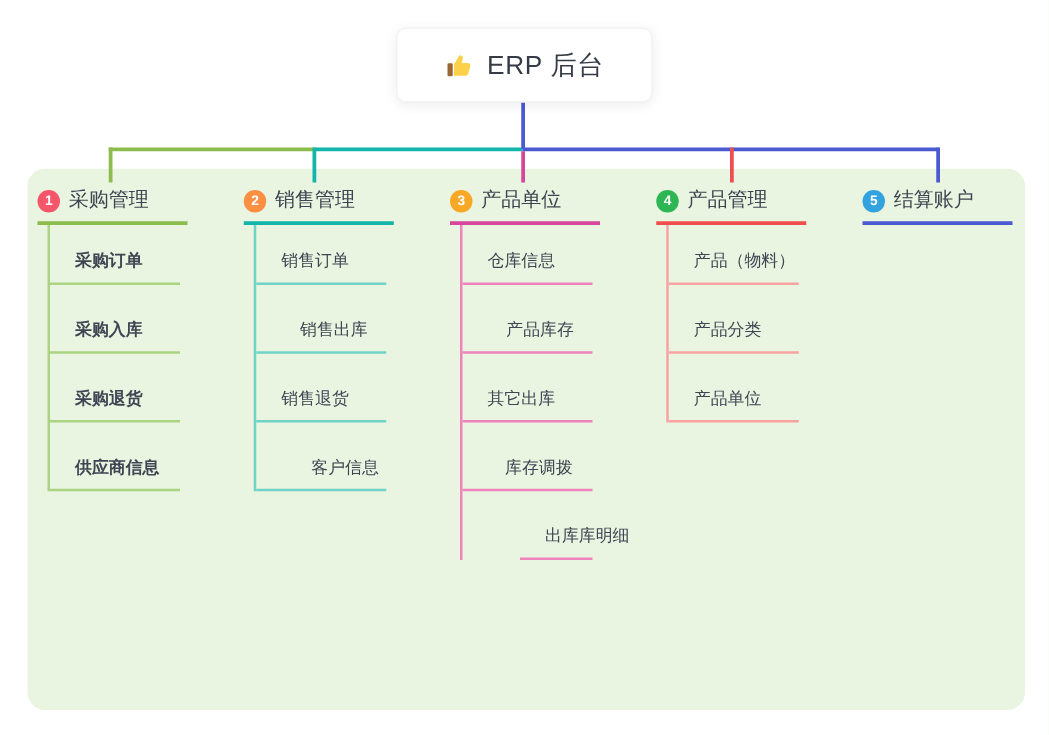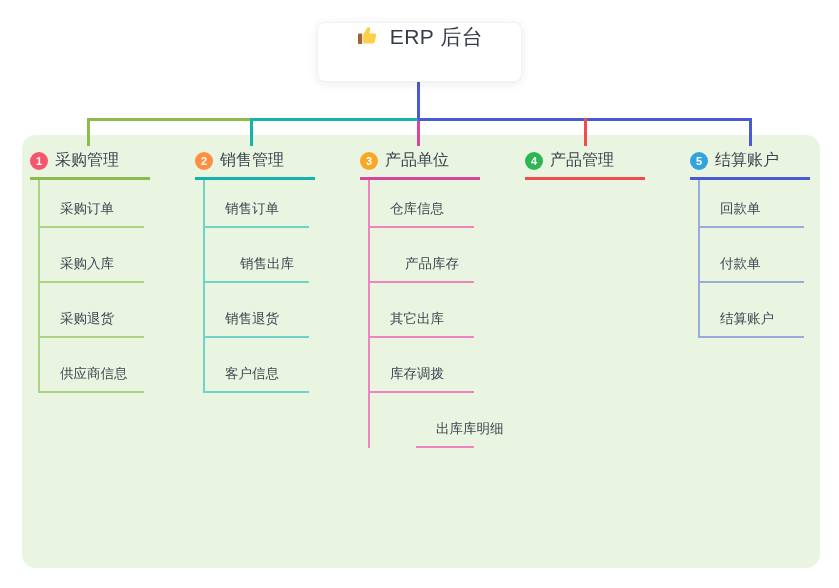--- a/index.html
+++ b/index.html
@@ -7,21 +7,21 @@
     width:839px;height:588px;position:relative;overflow:hidden;
     background:#ffffff;
     font-family:"Liberation Sans","DejaVu Sans",sans-serif;
     color:#3f4552;
   }
   
   .root-card{
     position:absolute;left:317px;top:22px;width:205px;height:60px;
     background:#ffffff;border:1px solid #f1f1f1;border-radius:8px;
     box-shadow:0 2px 10px rgba(0,0,0,0.08);
-    display:flex;justify-content:center;gap:10px;
+    display:flex;align-items:center;justify-content:center;gap:10px;
     box-sizing:border-box;
   }
   .root-title{font-size:21px;font-weight:500;color:#353b47;letter-spacing:0.5px;}
   
   .line{position:absolute;}
   .root-vline{left:417px;top:82px;width:3px;height:37px;}
   .hseg{top:118px;height:3px;}
   .hseg-1{left:87px;width:165px;}
   .hseg-2{left:252px;width:166px;}
   .hseg-5{left:418px;width:333px;}
@@ -88,21 +88,21 @@
     <path fill="#fcd049" d="M7.2 20.6h9.1c1.2 0 2.1-.7 2.4-1.8l1.5-6.1c.3-1.2-.6-2.3-1.9-2.3h-4.9l.9-3.8c.2-1-.4-2-1.4-2.3-.8-.2-1.6.1-2 .8L8.2 9.9l-1 1z"></path>
   </svg>
   <span class="root-title">ERP 后台</span>
 </div>
 
 <div class="branch branch-0">
   <div class="branch-header" style="border-bottom-color: rgb(140, 187, 78);">
     <span class="badge" style="background-color: rgb(245, 86, 106);">1</span>
     <span class="branch-label">采购管理</span>
   </div>
-  <div class="children" style="border-left-color: rgb(171, 212, 130);">
+  <div class="children" style="border-left-color: rgb(171, 212, 130); font-weight: bold;">
     <div class="child-row" style="border-bottom-color: rgb(171, 212, 130);">
         <span class="child-label">采购订单</span>
       </div>
     <div class="child-row" style="border-bottom-color: rgb(171, 212, 130);">
         <span class="child-label">采购入库</span>
       </div>
     <div class="child-row" style="border-bottom-color: rgb(171, 212, 130);">
         <span class="child-label">采购退货</span>
       </div>
     <div class="child-row" style="border-bottom-color: rgb(171, 212, 130);">
@@ -119,66 +119,66 @@
   <div class="children" style="border-left-color: rgb(111, 211, 200);">
     <div class="child-row" style="border-bottom-color: rgb(111, 211, 200);">
         <span class="child-label">销售订单</span>
       </div>
     <div class="child-row" style="border-bottom-color: rgb(111, 211, 200); justify-content: center;">
         <span class="child-label">销售出库</span>
       </div>
     <div class="child-row" style="border-bottom-color: rgb(111, 211, 200);">
         <span class="child-label">销售退货</span>
       </div>
-    <div class="child-row" style="border-bottom-color: rgb(111, 211, 200);">
+    <div class="child-row" style="border-bottom-color: rgb(111, 211, 200); padding-left: 24px;">
         <span class="child-label">客户信息</span>
       </div>
   </div>
 </div>
 
 <div class="branch branch-2">
   <div class="branch-header" style="border-bottom-color: rgb(214, 70, 154);">
     <span class="badge" style="background-color: rgb(249, 168, 38);">3</span>
     <span class="branch-label">产品单位</span>
   </div>
   <div class="children" style="border-left-color: rgb(239, 131, 189);">
     <div class="child-row" style="border-bottom-color: rgb(239, 131, 189);">
         <span class="child-label">仓库信息</span>
       </div>
     <div class="child-row" style="border-bottom-color: rgb(239, 131, 189); justify-content: center;">
         <span class="child-label">产品库存</span>
       </div>
     <div class="child-row" style="border-bottom-color: rgb(239, 131, 189);">
         <span class="child-label">其它出库</span>
       </div>
-    <div class="child-row" style="border-bottom-color: rgb(239, 131, 189);">
+    <div class="child-row" style="border-bottom-color: rgb(239, 131, 189); padding-left: 14px;">
         <span class="child-label">库存调拨</span>
       </div>
     <div class="child-row" style="border-bottom-color: rgb(239, 131, 189); margin-left: 46px;">
         <span class="child-label">出库库明细</span>
       </div>
   </div>
 </div>
 
 <div class="branch branch-3">
   <div class="branch-header" style="border-bottom-color: rgb(240, 78, 78);">
     <span class="badge" style="background-color: rgb(45, 182, 83);">4</span>
     <span class="branch-label">产品管理</span>
   </div>
+  <div class="children" style="border-left-color: rgb(249, 162, 162);">
+    <div class="child-row" style="border-bottom-color: rgb(249, 162, 162);">
+        <span class="child-label">产品（物料）</span>
+      </div>
+    <div class="child-row" style="border-bottom-color: rgb(249, 162, 162);">
+        <span class="child-label">产品分类</span>
+      </div>
+    <div class="child-row" style="border-bottom-color: rgb(249, 162, 162);">
+        <span class="child-label">产品单位</span>
+      </div>
+  </div>
 </div>
 
 <div class="branch branch-4">
   <div class="branch-header" style="border-bottom-color: rgb(74, 90, 209);">
     <span class="badge" style="background-color: rgb(50, 163, 223);">5</span>
     <span class="branch-label">结算账户</span>
   </div>
-  <div class="children" style="border-left-color: rgb(152, 171, 223);">
-    <div class="child-row" style="border-bottom-color: rgb(152, 171, 223);">
-        <span class="child-label">回款单</span>
-      </div>
-    <div class="child-row" style="border-bottom-color: rgb(152, 171, 223);">
-        <span class="child-label">付款单</span>
-      </div>
-    <div class="child-row" style="border-bottom-color: rgb(152, 171, 223);">
-        <span class="child-label">结算账户</span>
-      </div>
-  </div>
 </div>
 
 </body></html>

